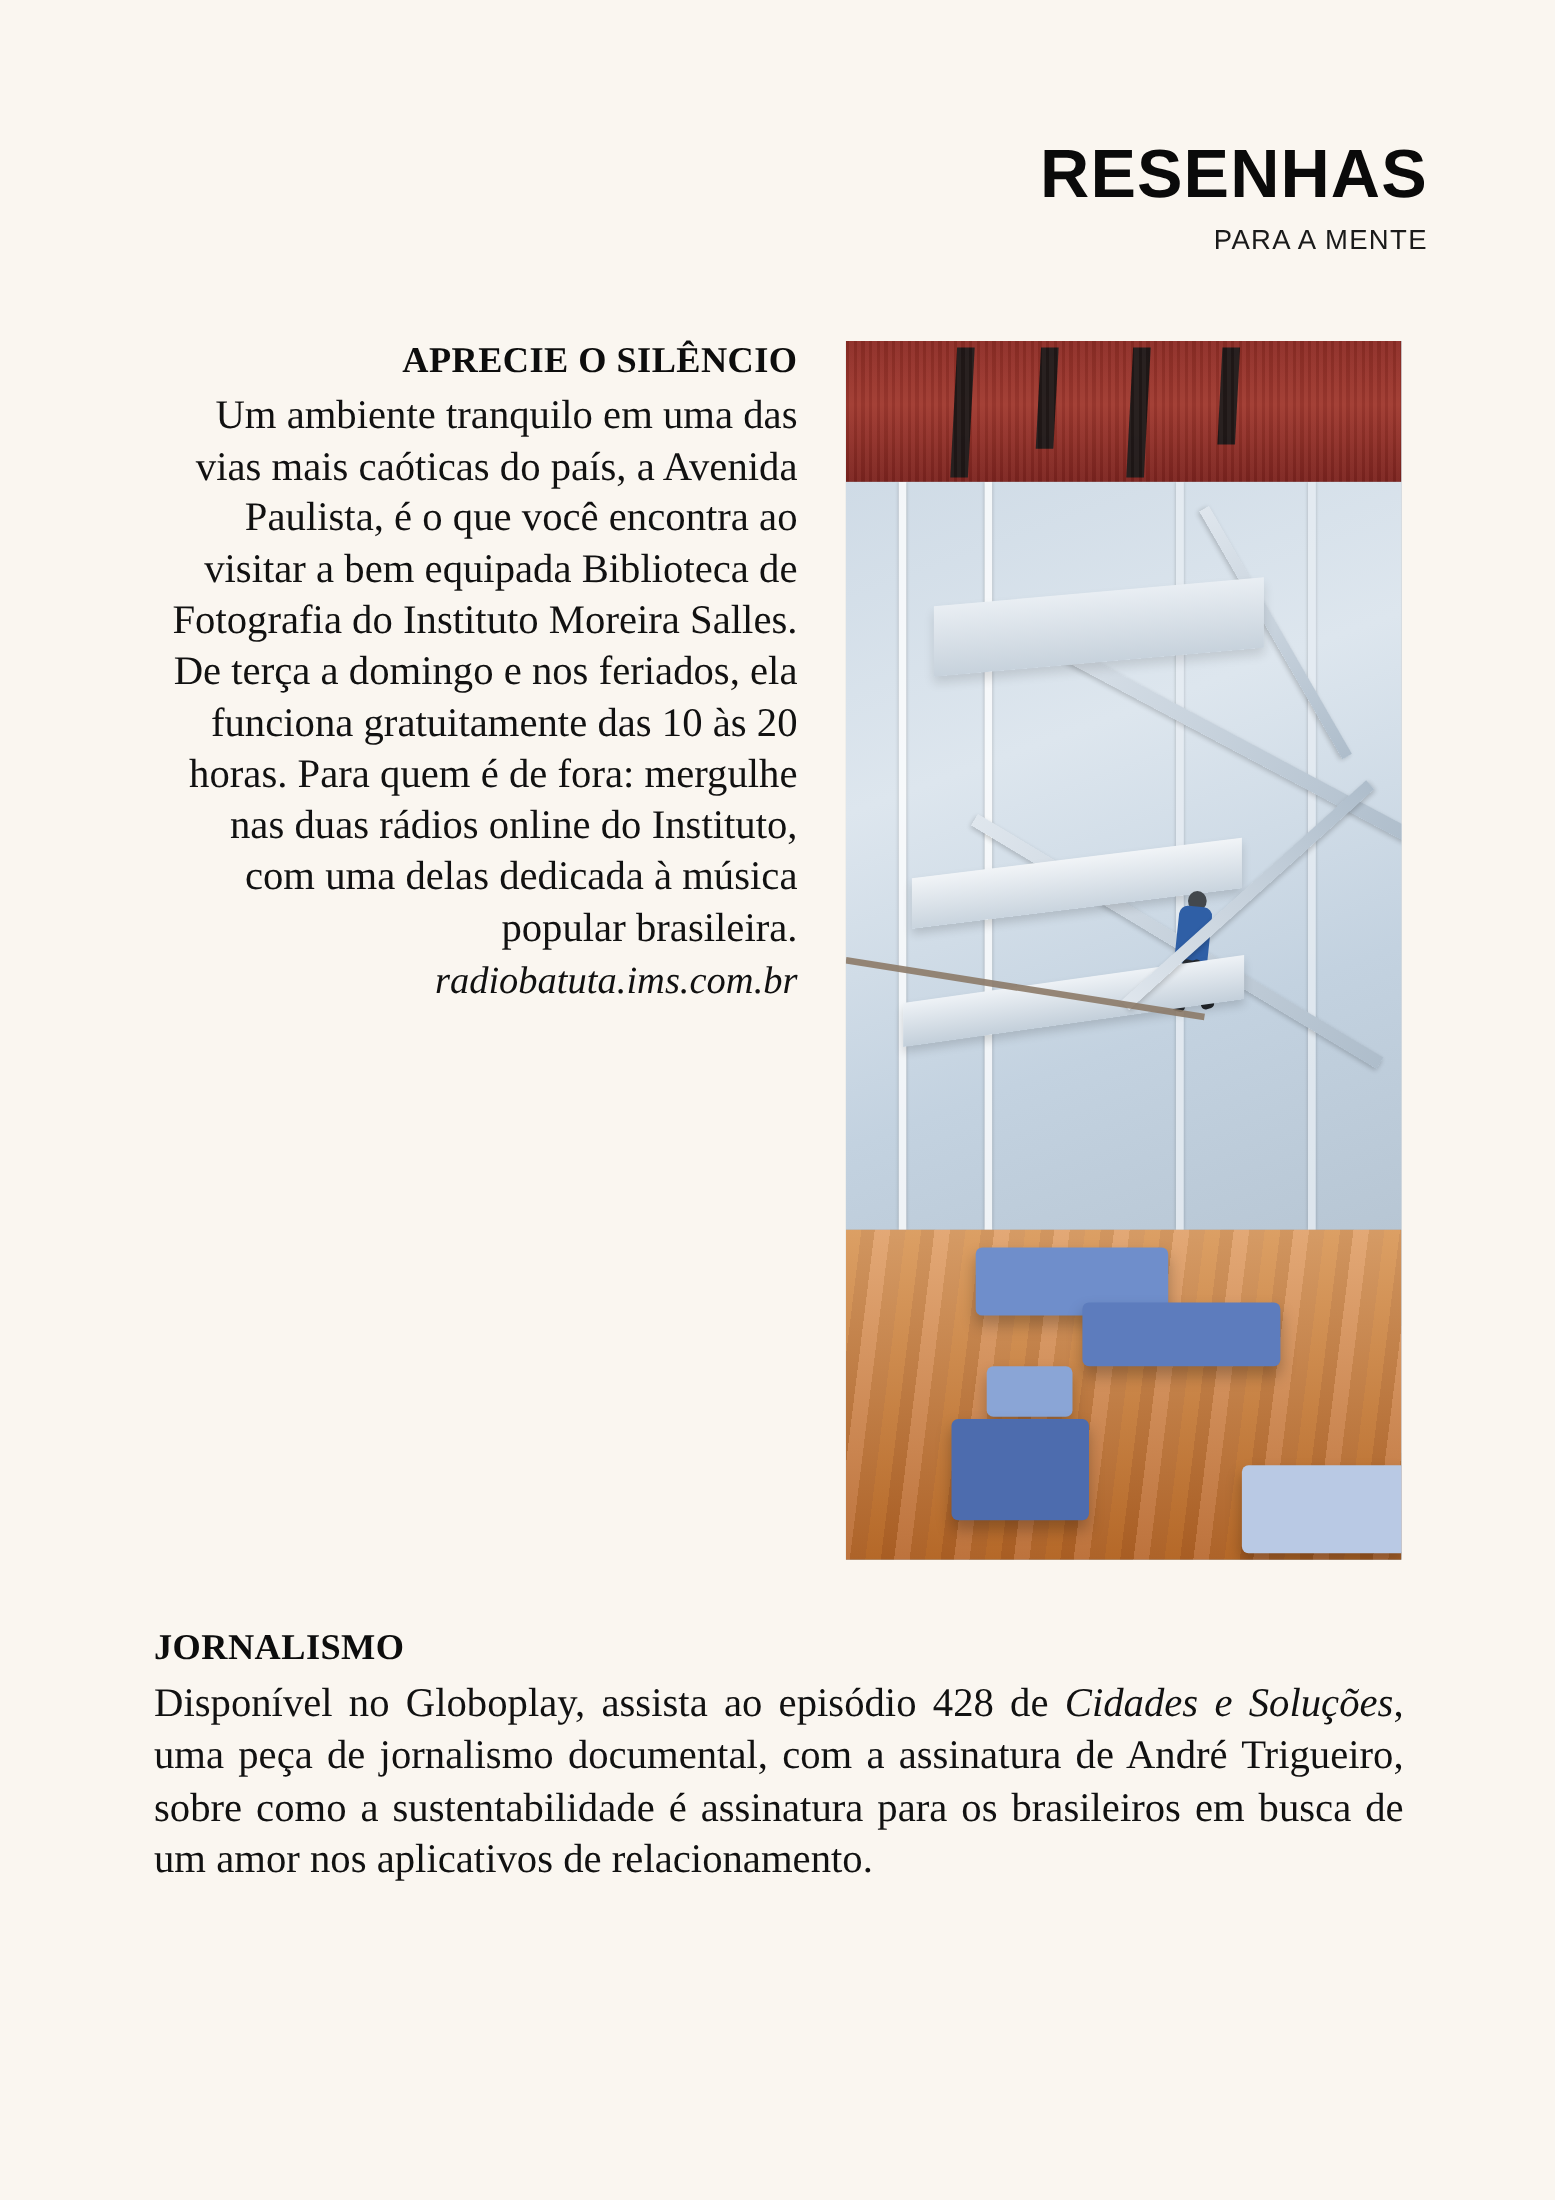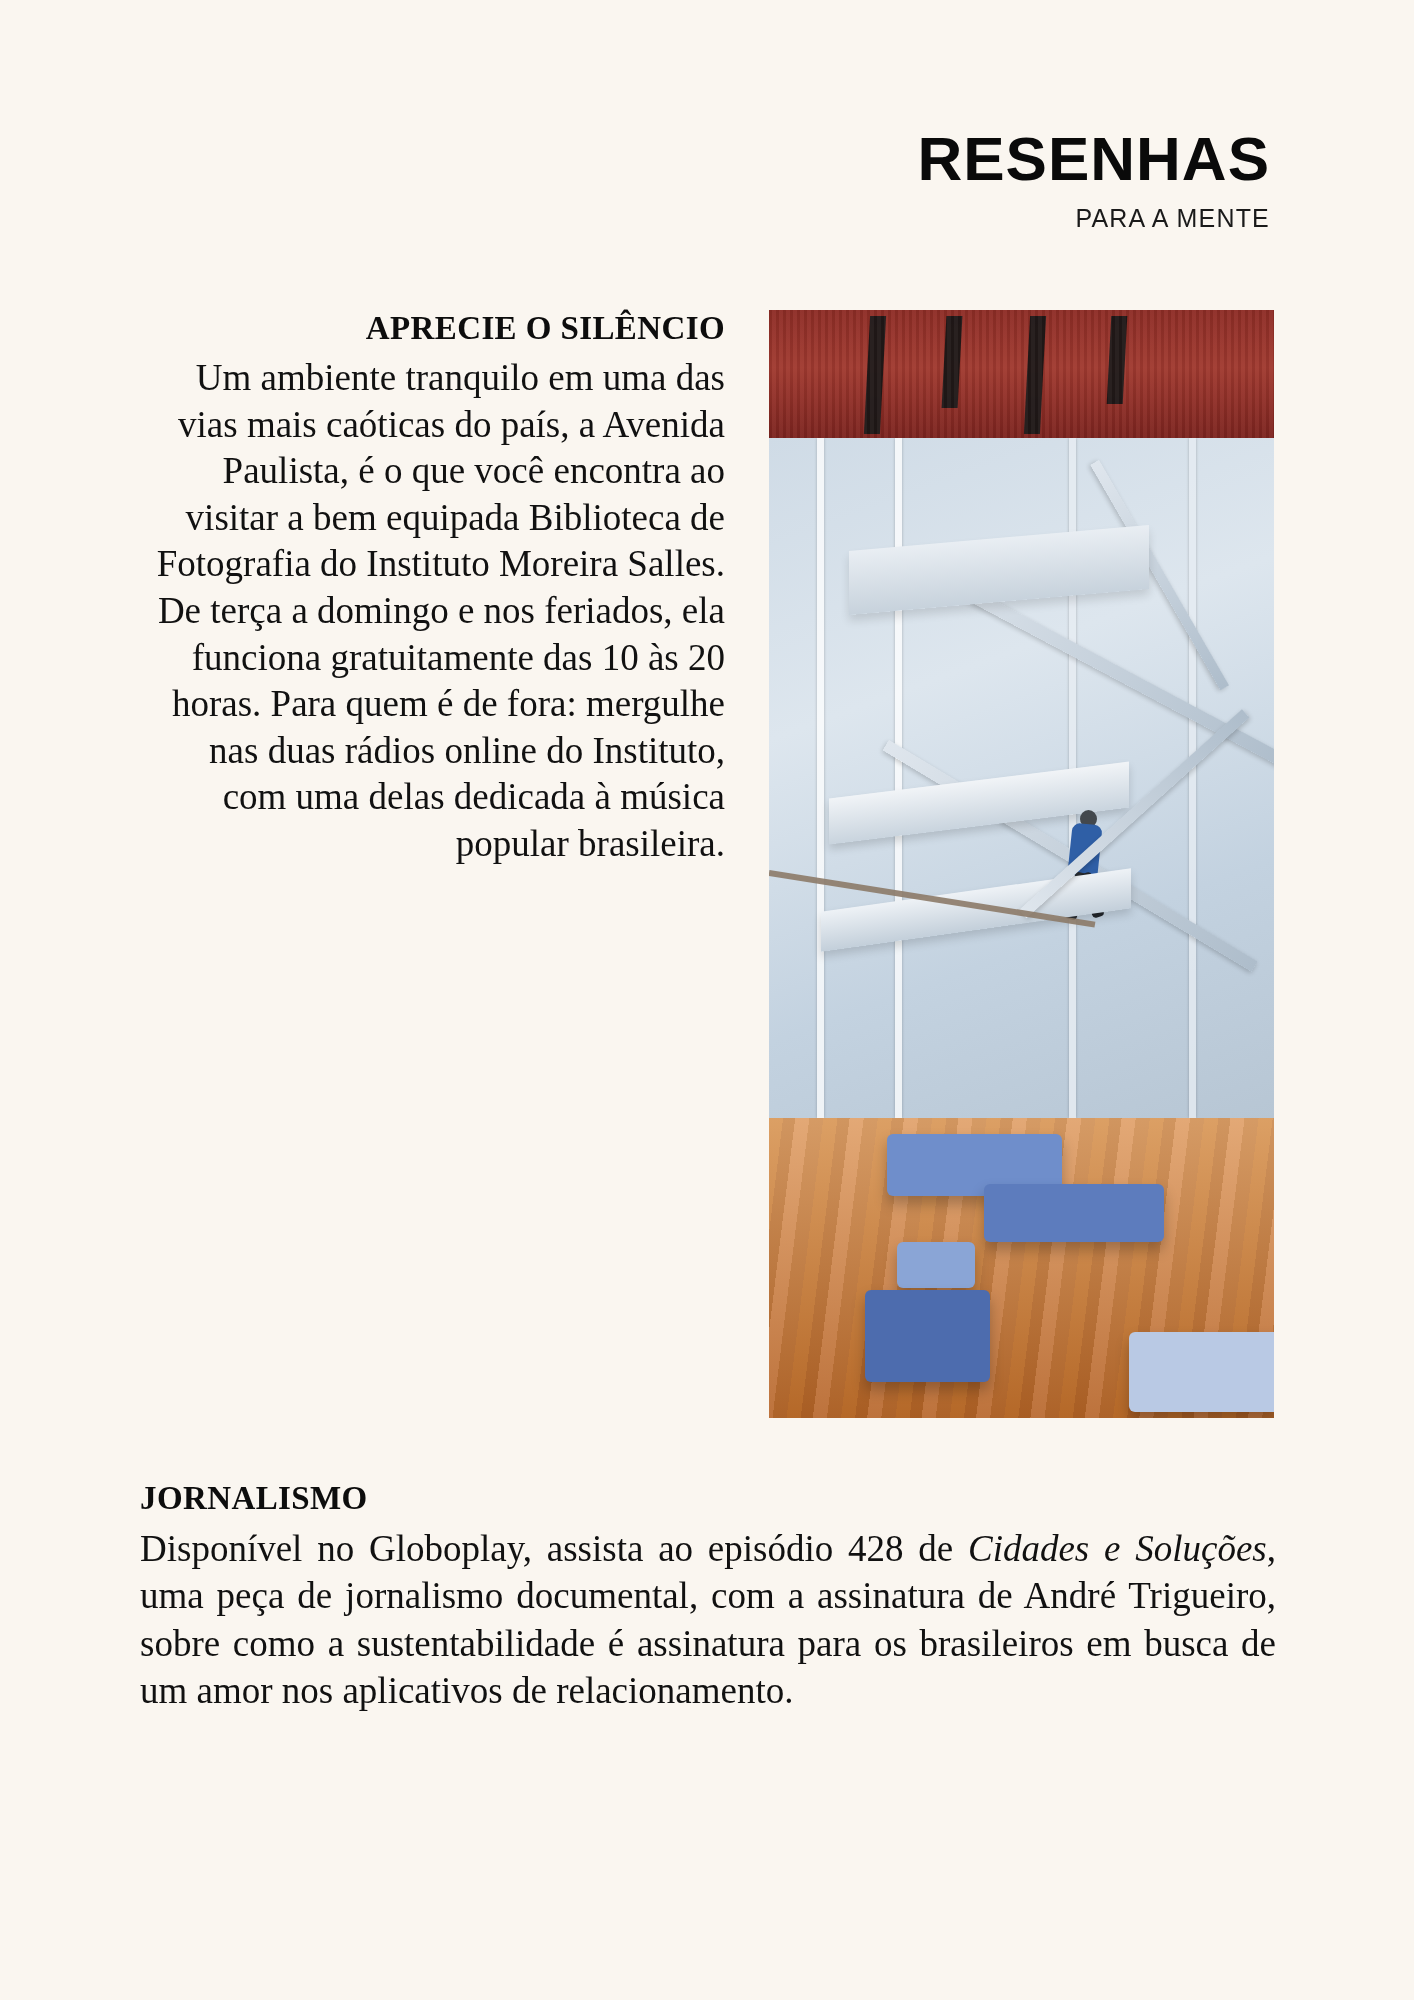--- a/index.html
+++ b/index.html
@@ -21,21 +21,21 @@
     width: 1414px;
     height: 2000px;
     box-sizing: border-box;
     padding: 0;
   }
 
   
   .masthead {
     position: absolute;
     top: 128px;
-    right: 144px;
+    right: 116px;
     text-align: right;
     line-height: 1;
   }
   .masthead-title {
     font-family: "Liberation Sans", sans-serif;
     font-weight: bold;
     font-size: 62px;
     letter-spacing: 1px;
     color: #0a0a0a;
     margin: 0;
@@ -283,20 +283,21 @@
   <div class="masthead">
     <div class="masthead-title">RESENHAS</div>
     <div class="masthead-sub">PARA A MENTE</div>
   </div>
 
   <div class="article-top">
 
     <div class="col-text">
       <div class="kicker">APRECIE O SILÊNCIO</div>
       <p class="body-text">Um ambiente tranquilo em uma das vias mais caóticas do país, a Avenida Paulista, é o que você encontra ao visitar a bem equipada Biblioteca de Fotografia do Instituto Moreira Salles. De terça a domingo e nos feriados, ela funciona gratuitamente das 10 às 20 horas. Para quem é de fora: mergulhe nas duas rádios online do Instituto, com uma delas dedicada à música popular brasileira.</p>
+      <div class="url-line">radiobatuta.ims.com.br</div>
     </div>
 
     <div class="photo-wrap">
       <div class="photo">
         <div class="ph-glass"></div>
         <div class="ph-mullion m1"></div>
         <div class="ph-mullion m2"></div>
         <div class="ph-mullion m3"></div>
         <div class="ph-mullion m4"></div>
         <div class="ph-diag d3"></div>

